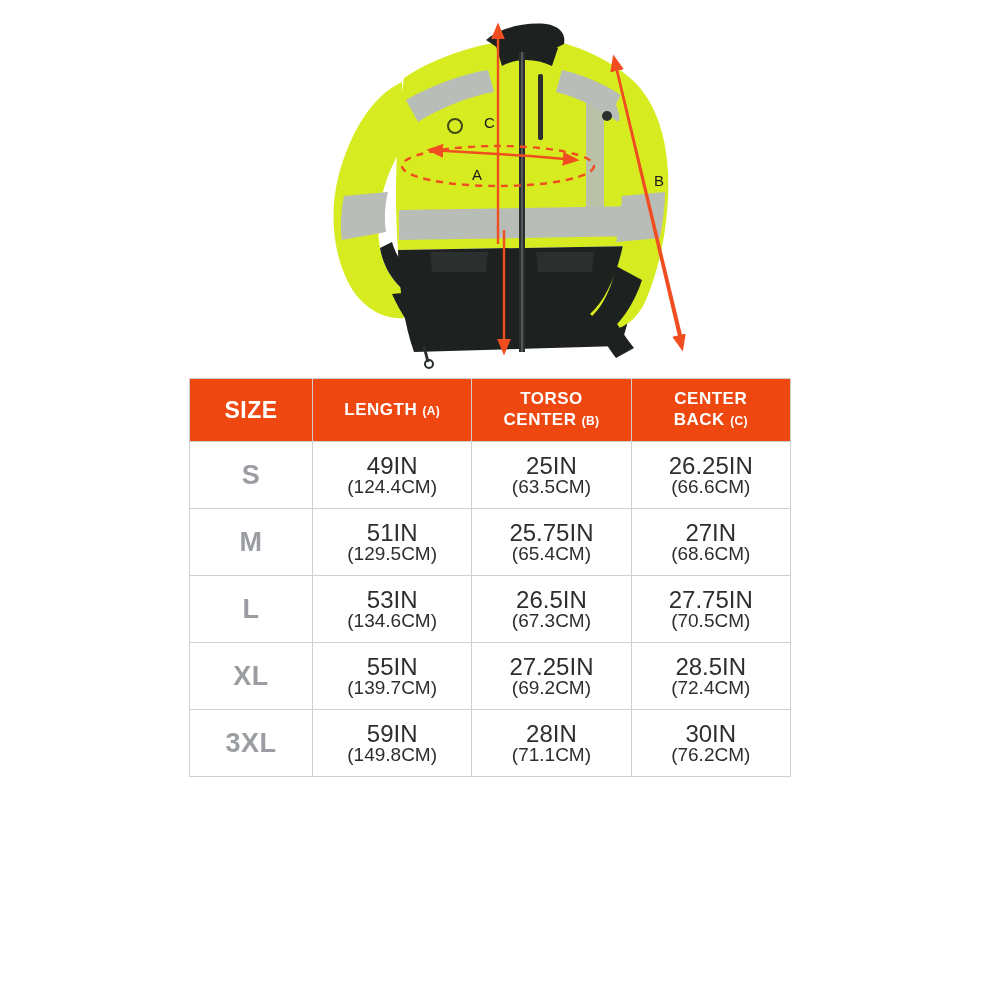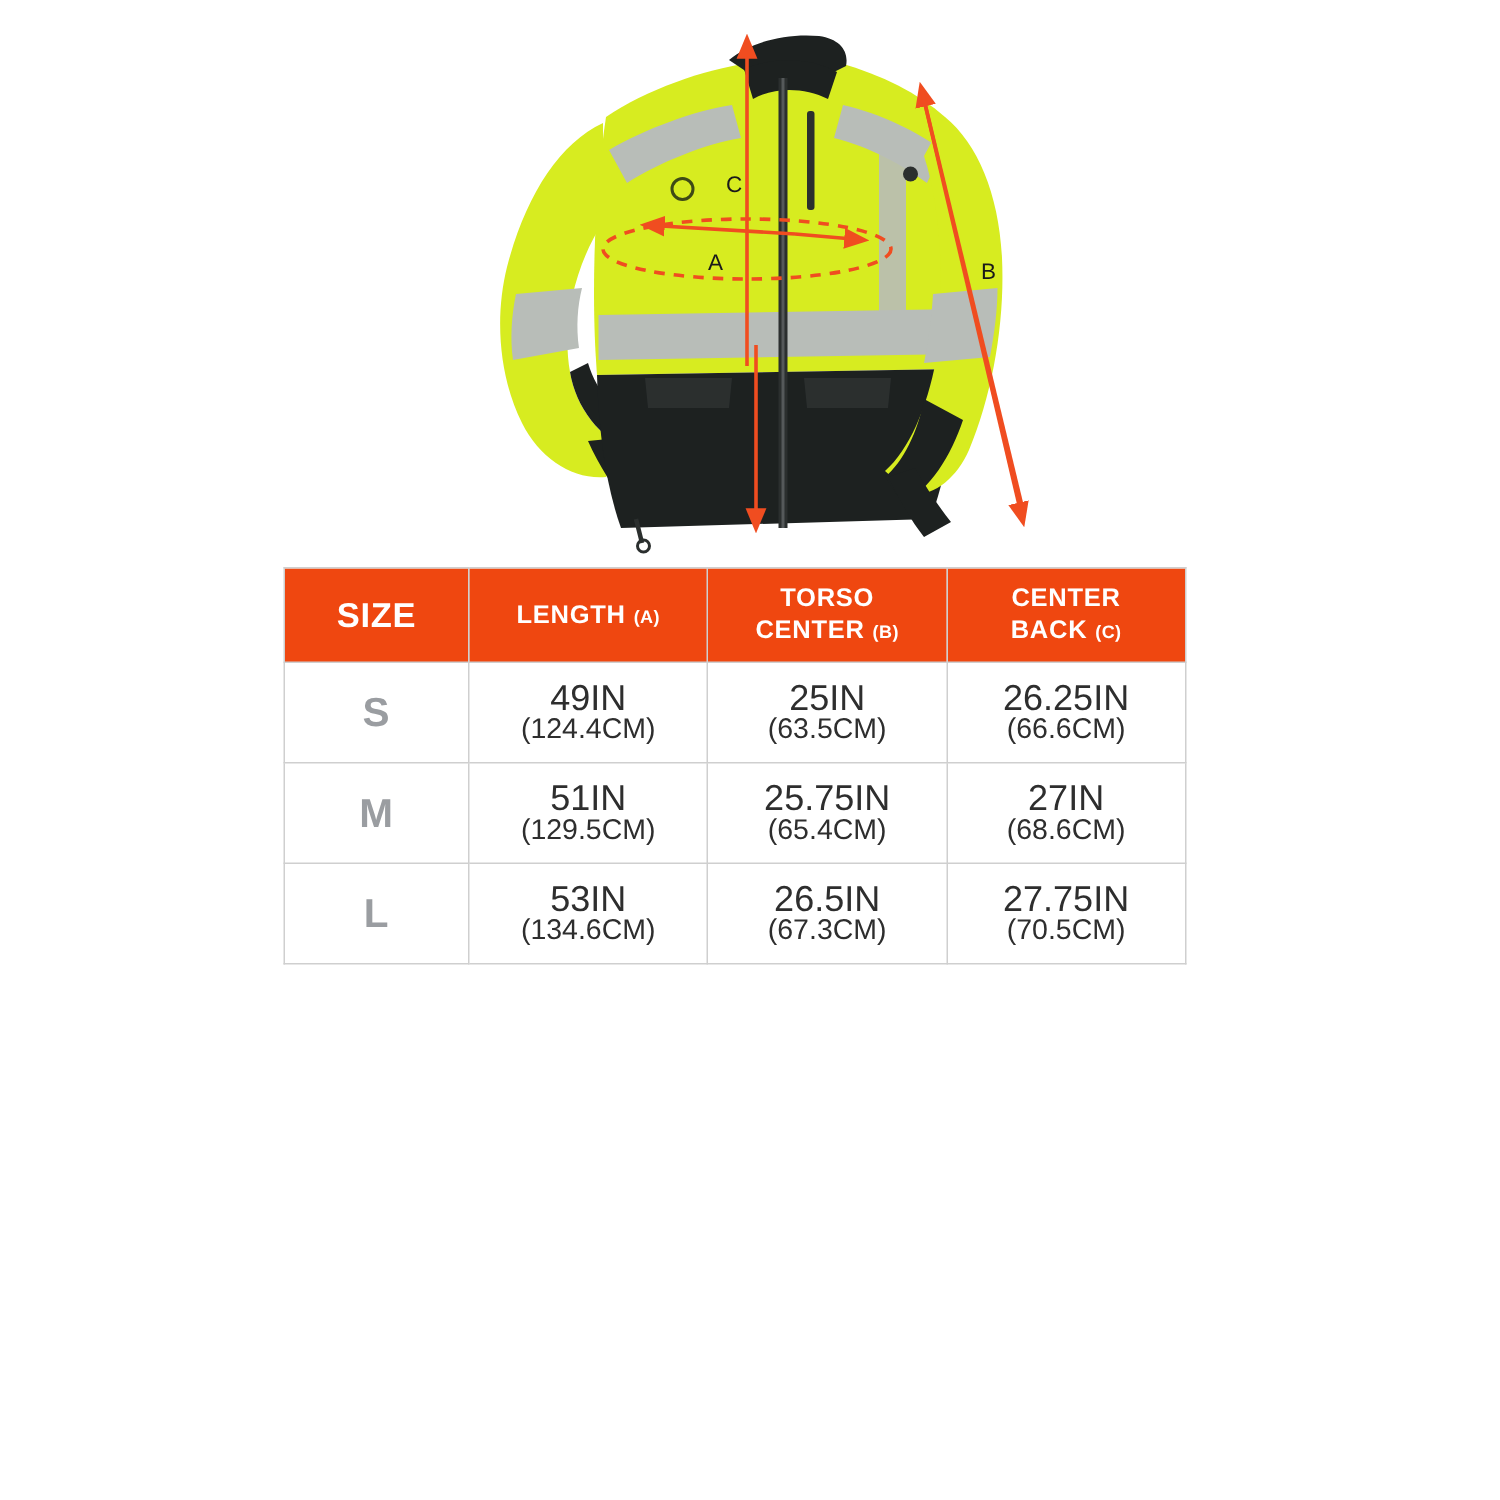--- a/index.html
+++ b/index.html
@@ -244,19 +244,49 @@
         <td class="val-cell">
           <span class="inch">26.5IN</span>
           <span class="cm">(67.3CM)</span>
         </td>
         <td class="val-cell">
           <span class="inch">27.75IN</span>
           <span class="cm">(70.5CM)</span>
         </td>
       </tr>
 
-
-
+      <tr>
+        <td class="size-cell">XL</td>
+        <td class="val-cell">
+          <span class="inch">55IN</span>
+          <span class="cm">(139.7CM)</span>
+        </td>
+        <td class="val-cell">
+          <span class="inch">27.25IN</span>
+          <span class="cm">(69.2CM)</span>
+        </td>
+        <td class="val-cell">
+          <span class="inch">28.5IN</span>
+          <span class="cm">(72.4CM)</span>
+        </td>
+      </tr>
+
+
+      <tr>
+        <td class="size-cell">3XL</td>
+        <td class="val-cell">
+          <span class="inch">59IN</span>
+          <span class="cm">(149.8CM)</span>
+        </td>
+        <td class="val-cell">
+          <span class="inch">28IN</span>
+          <span class="cm">(71.1CM)</span>
+        </td>
+        <td class="val-cell">
+          <span class="inch">30IN</span>
+          <span class="cm">(76.2CM)</span>
+        </td>
+      </tr>
 
 
     </tbody>
   </table>
 </div>
 
 </body></html>

